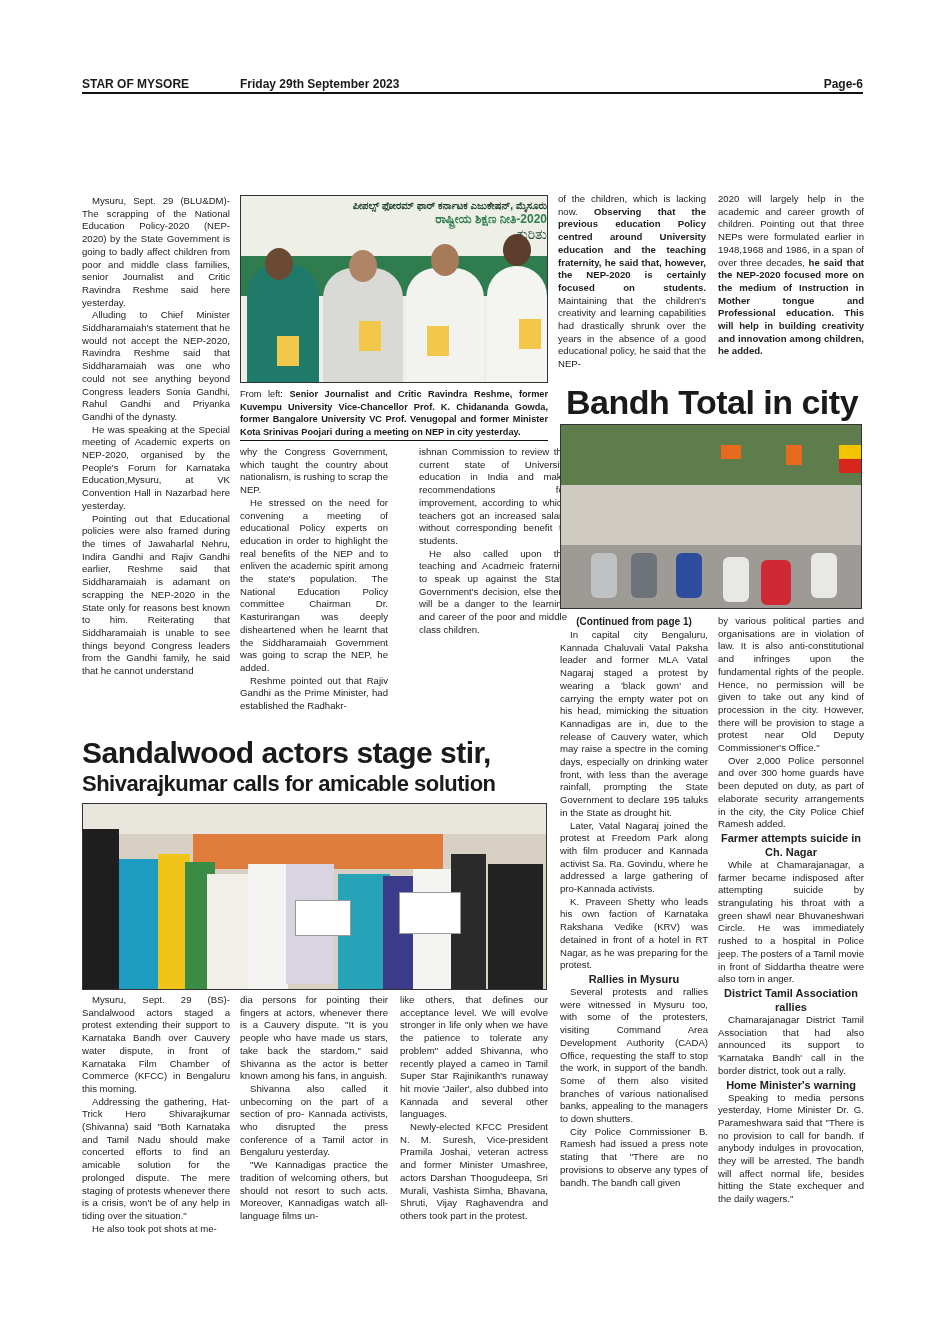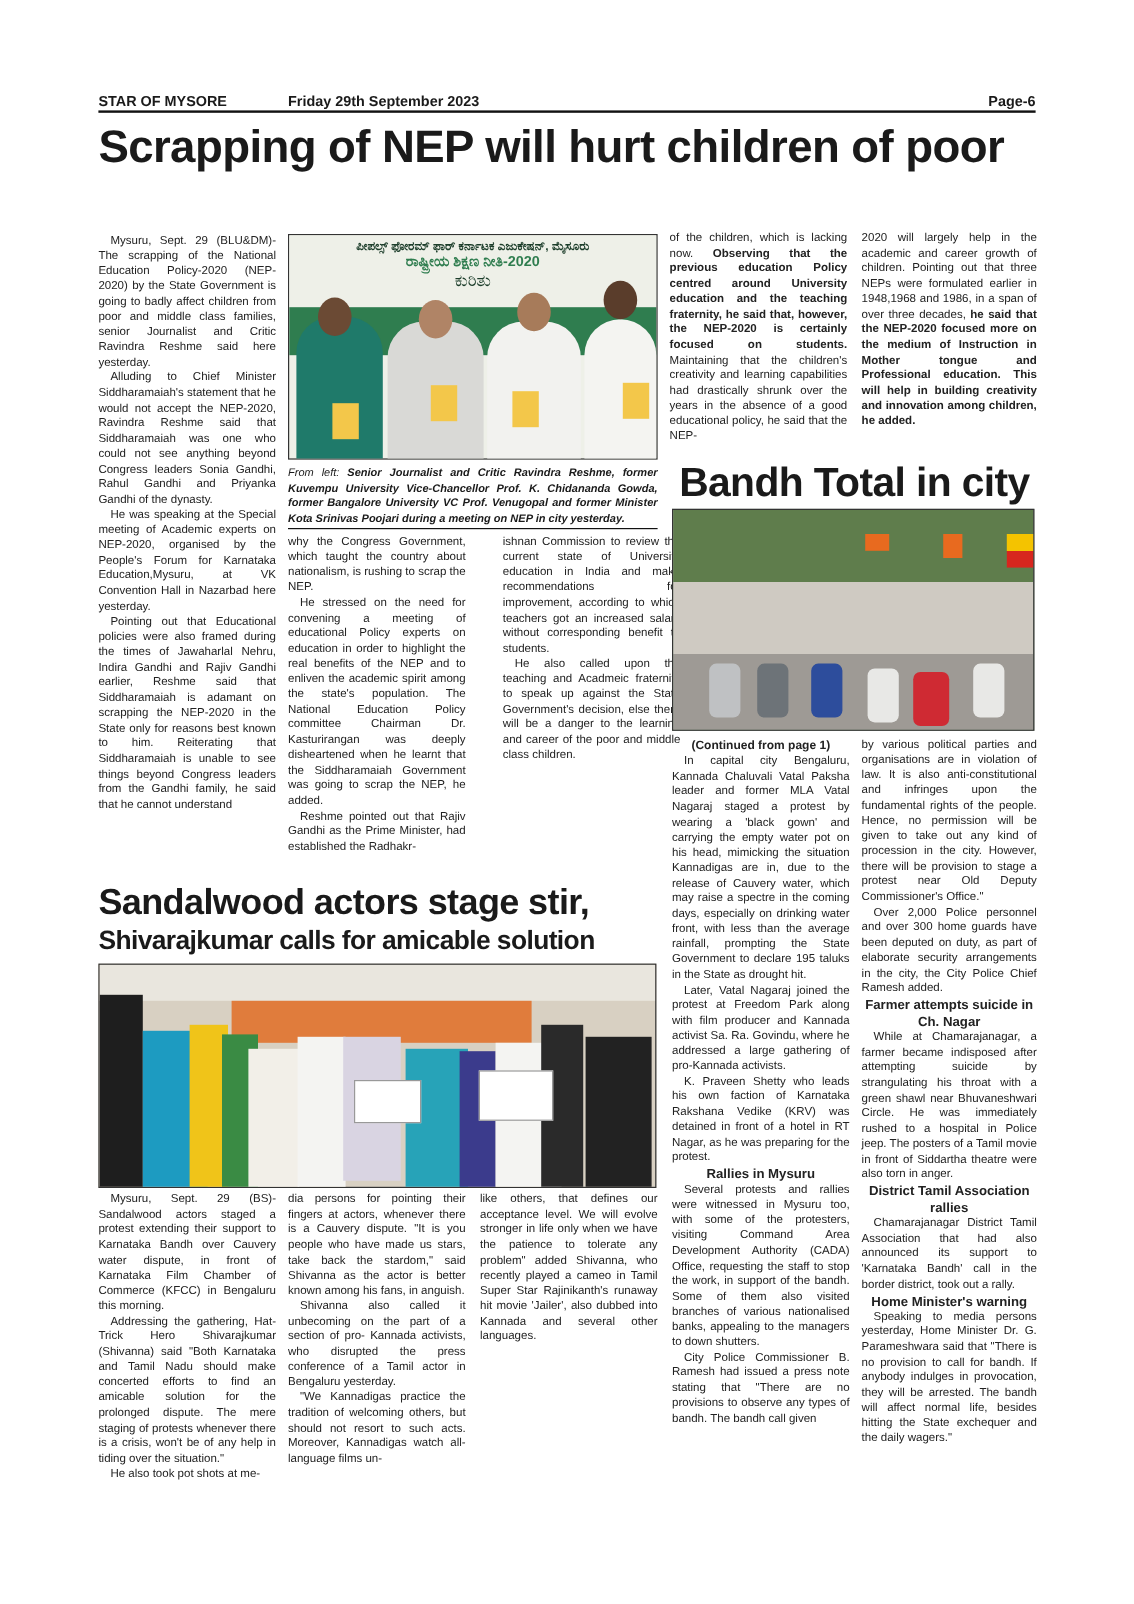--- a/index.html
+++ b/index.html
@@ -9,48 +9,47 @@
   .masthead .paper { position: absolute; left: 0; top: 1px; }
   .masthead .date { position: absolute; left: 158px; top: 1px; }
   .masthead .page { position: absolute; right: 0; top: 1px; }
   .headline { font-weight: bold; color: #1a1a1a; letter-spacing: -0.5px; }
   .h1 { left: 82px; top: 100px; width: 781px; font-size: 38px; line-height: 46px; }
   .col { font-size: 9.6px; line-height: 12.7px; text-align: justify; color: #222; }
   .col p { text-indent: 10px; }
   .col b { font-weight: bold; }
   .sub { text-align: center; font-weight: bold; font-size: 11px; line-height: 14px; text-indent: 0 !important; }
   .photo { border: 1px solid #333; overflow: hidden; }
-  .caption { font-size: 9.2px; line-height: 12.7px; font-style: italic; font-weight: bold; text-align: justify; border-bottom: 1px solid #111; padding-bottom: 1px; }
+  .caption { font-size: 9.2px; line-height: 12.7px; font-weight: bold; text-align: justify; border-bottom: 1px solid #111; padding-bottom: 1px; }
   .caption .lead { font-weight: normal; }
   .h2 { left: 562px; top: 383px; width: 300px; font-size: 34px; line-height: 38px; text-align: center; }
   .h3a { left: 82px; top: 736px; width: 470px; font-size: 30px; line-height: 34px; }
   .h3b { left: 82px; top: 770px; width: 470px; font-size: 22px; line-height: 28px; }
 </style>
 </head>
 <body>
 
 <div class="abs masthead">
   <span class="paper">STAR OF MYSORE</span>
   <span class="date">Friday 29th September 2023</span>
   <span class="page">Page-6</span>
 </div>
 
 <div class="abs headline h1">
-  <div>Scrapping of NEP will hurt children of poor</div>
 </div>
 
 <div class="abs col" style="left:82px; top:195px; width:148px;">
   <p>Mysuru, Sept. 29 (BLU&amp;DM)- The scrapping of the National Education Policy-2020 (NEP-2020) by the State Government is going to badly affect children from poor and middle class families, senior Journalist and Critic Ravindra Reshme said here yesterday.</p>
   <p>Alluding to Chief Minister Siddharamaiah's statement that he would not accept the NEP-2020, Ravindra Reshme said that Siddharamaiah was one who could not see anything beyond Congress leaders Sonia Gandhi, Rahul Gandhi and Priyanka Gandhi of the dynasty.</p>
   <p>He was speaking at the Special meeting of Academic experts on NEP-2020, organised by the People's Forum for Karnataka Education,Mysuru, at VK Convention Hall in Nazarbad here yesterday.</p>
   <p>Pointing out that Educational policies were also framed during the times of Jawaharlal Nehru, Indira Gandhi and Rajiv Gandhi earlier, Reshme said that Siddharamaiah is adamant on scrapping the NEP-2020 in the State only for reasons best known to him. Reiterating that Siddharamaiah is unable to see things beyond Congress leaders from the Gandhi family, he said that he cannot understand</p>
 </div>
 
 <div class="abs photo" style="left:240px; top:195px; width:308px; height:188px; background:#eef0e8;">
-  <div style="position:absolute; left:0; top:0; width:100%; height:60px; background:#eef0e8; text-align:center;">
+  <div style="position:absolute; left:0; top:0; width:100%; height:60px; background:#eef0e8; text-align:right;">
     <div style="font-size:10px; color:#1c3d2a; font-weight:bold; padding-top:4px;">ಪೀಪಲ್ಸ್ ಫೋರಮ್ ಫಾರ್ ಕರ್ನಾಟಕ ಎಜುಕೇಷನ್, ಮೈಸೂರು</div>
     <div style="font-size:12px; color:#2f7d4f; font-weight:bold;">ರಾಷ್ಟ್ರೀಯ ಶಿಕ್ಷಣ ನೀತಿ-2020</div>
     <div style="font-size:14px; color:#1c3d2a;">ಕುರಿತು</div>
   </div>
   <div style="position:absolute; left:0; top:60px; width:100%; height:40px; background:#2f7d4f;"></div>
 
   <div style="position:absolute; left:6px; top:68px; width:72px; height:120px; background:#1f7a6a; border-radius:30px 30px 0 0;"></div>
   <div style="position:absolute; left:24px; top:52px; width:28px; height:32px; background:#6b4a34; border-radius:50%;"></div>
   <div style="position:absolute; left:82px; top:72px; width:80px; height:116px; background:#d9d9d6; border-radius:30px 30px 0 0;"></div>
   <div style="position:absolute; left:108px; top:54px; width:28px; height:32px; background:#b08466; border-radius:50%;"></div>
@@ -148,13 +147,14 @@
   <p>Addressing the gathering, Hat-Trick Hero Shivarajkumar (Shivanna) said "Both Karnataka and Tamil Nadu should make concerted efforts to find an amicable solution for the prolonged dispute. The mere staging of protests whenever there is a crisis, won't be of any help in tiding over the situation."</p>
   <p>He also took pot shots at me-</p>
 </div>
 <div class="abs col" style="left:240px; top:994px; width:148px;">
   <p style="text-indent:0">dia persons for pointing their fingers at actors, whenever there is a Cauvery dispute. "It is you people who have made us stars, take back the stardom," said Shivanna as the actor is better known among his fans, in anguish.</p>
   <p>Shivanna also called it unbecoming on the part of a section of pro- Kannada activists, who disrupted the press conference of a Tamil actor in Bengaluru yesterday.</p>
   <p>"We Kannadigas practice the tradition of welcoming others, but should not resort to such acts. Moreover, Kannadigas watch all-language films un-</p>
 </div>
 <div class="abs col" style="left:400px; top:994px; width:148px;">
   <p style="text-indent:0">like others, that defines our acceptance level. We will evolve stronger in life only when we have the patience to tolerate any problem" added Shivanna, who recently played a cameo in Tamil Super Star Rajinikanth's runaway hit movie 'Jailer', also dubbed into Kannada and several other languages.</p>
+  <p>Newly-elected KFCC President N. M. Suresh, Vice-president Pramila Joshai, veteran actress and former Minister Umashree, actors Darshan Thoogudeepa, Sri Murali, Vashista Simha, Bhavana, Shruti, Vijay Raghavendra and others took part in the protest.</p>
 </div>
 
 </body></html>

